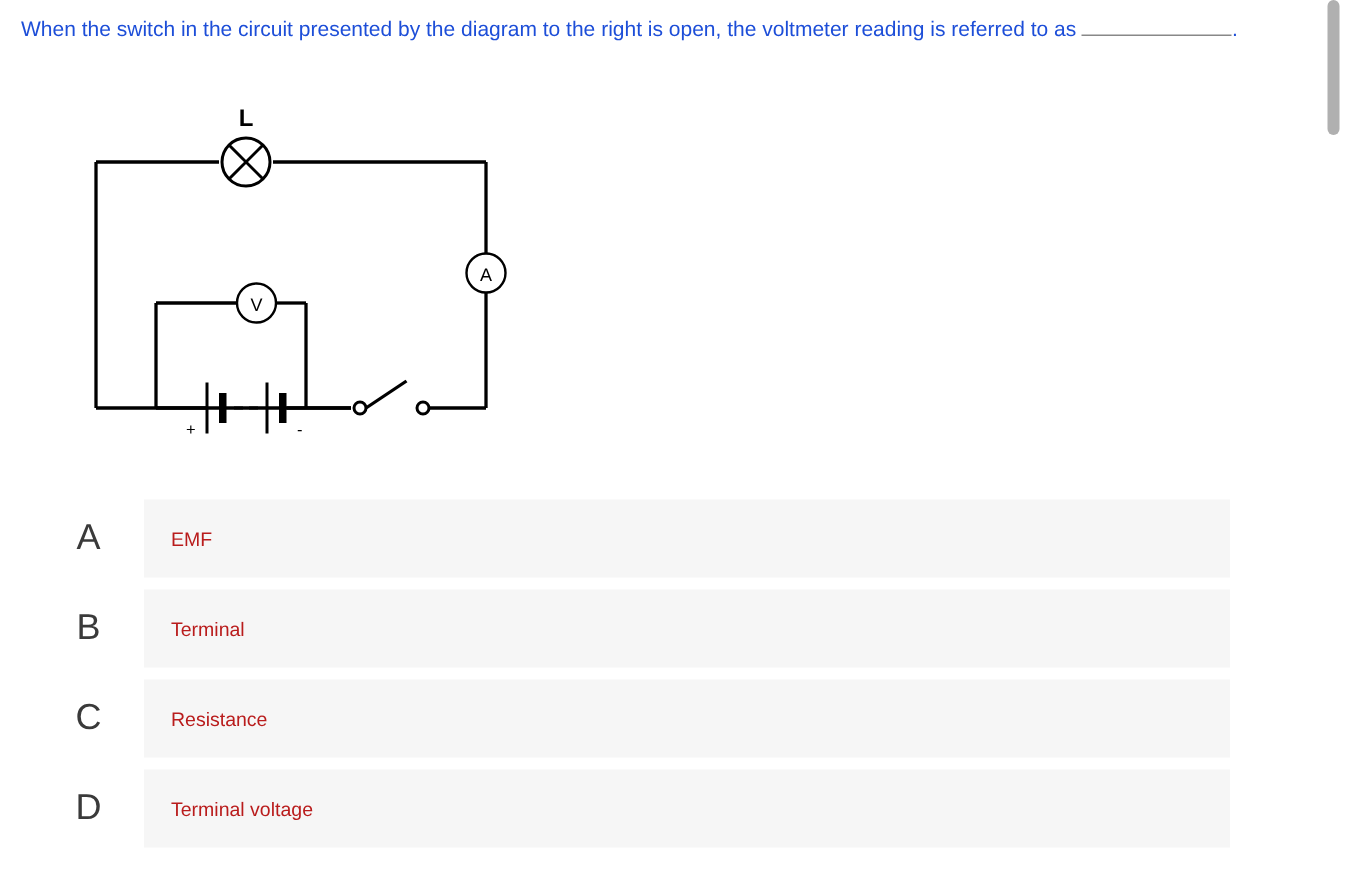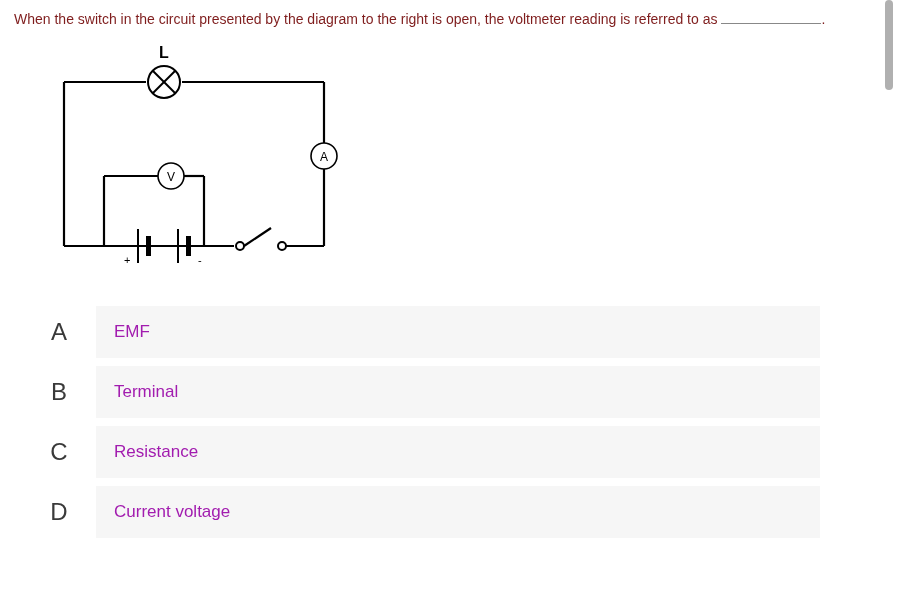--- a/index.html
+++ b/index.html
@@ -9,24 +9,24 @@
       width: 897px;
       height: 594px;
       position: relative;
       overflow: hidden;
     }
     .content {
       padding: 8px 14px 0 14px;
       width: 872px;
     }
     .question-text {
-      color: #7f1d1d;
+      color: #1d4ed8;
       font-size: 14px;
       line-height: 1.6;
-      margin-bottom: 16px;
+      margin-bottom: 42px;
     }
     .blank {
       display: inline-block;
       border-bottom: 1px solid #888;
       width: 100px;
       height: 14px;
       vertical-align: baseline;
     }
     .diagram {
       margin-left: 20px;
@@ -54,22 +54,22 @@
       color: #3a3a3a;
       font-weight: 400;
       background: #ffffff;
     }
     .option-text {
       flex: 1;
       background: #f6f6f6;
       display: flex;
       align-items: center;
       padding-left: 18px;
-      font-size: 17px;
-      color: #a21caf;
+      font-size: 13px;
+      color: #b91c1c;
     }
     .scrollbar {
       position: absolute;
       right: 4px;
       top: 0;
       width: 8px;
       height: 594px;
       background: transparent;
     }
     .scroll-thumb {
@@ -159,20 +159,20 @@
     <div class="option-row">
       <div class="option-letter">B</div>
       <div class="option-text">Terminal</div>
     </div>
     <div class="option-row">
       <div class="option-letter">C</div>
       <div class="option-text">Resistance</div>
     </div>
     <div class="option-row">
       <div class="option-letter">D</div>
-      <div class="option-text">Current voltage</div>
+      <div class="option-text">Terminal voltage</div>
     </div>
   </div>
 </div>
 
 <div class="scrollbar">
   <div class="scroll-thumb"></div>
 </div>
 
 </body></html>

